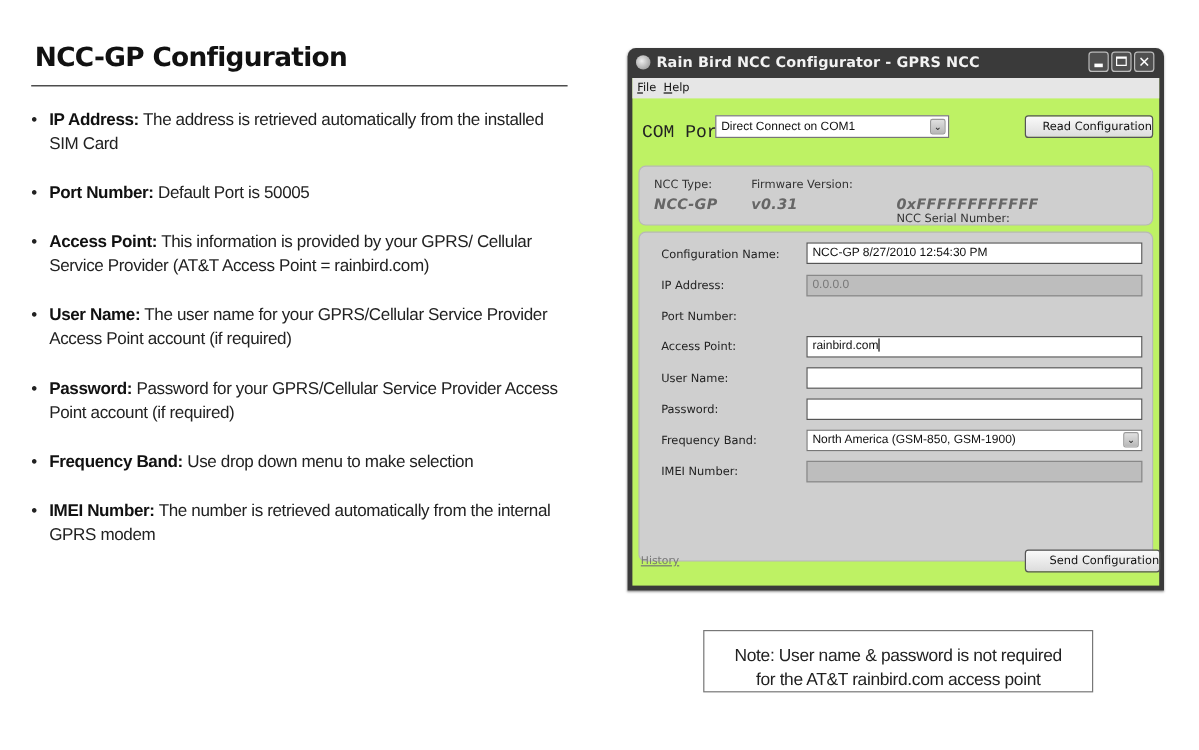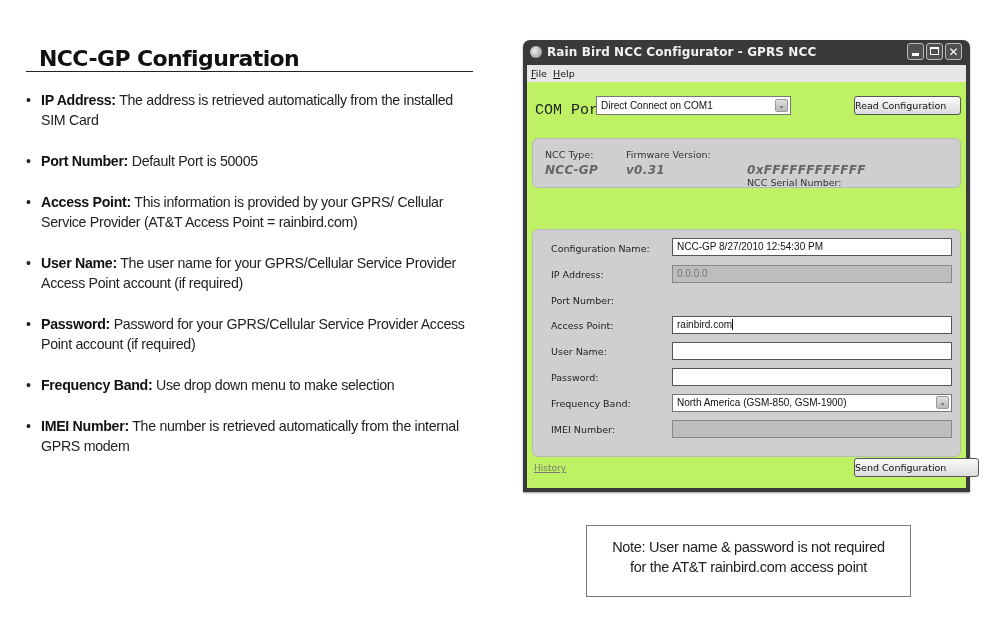--- a/index.html
+++ b/index.html
@@ -1,19 +1,19 @@
 <!DOCTYPE html>
 <html><head>
   <meta charset="utf-8">
   <style>
     html, body { margin: 0; padding: 0; background: #ffffff; }
     body { width: 999px; height: 625px; position: relative; overflow: hidden; font-family: "Liberation Sans", sans-serif; color: #111; }
 
     
-    .doc-title { position: absolute; left: 26px; top: 33px; font-family: "DejaVu Sans", sans-serif; font-weight: bold; font-size: 22px; letter-spacing: -0.6px; color: #111; margin: 13px; }
+    .doc-title { position: absolute; left: 26px; top: 33px; font-family: "DejaVu Sans", sans-serif; font-weight: bold; font-size: 22px; letter-spacing: -0.6px; color: #111; margin: 3px; }
     .doc-rule { position: absolute; left: 26px; top: 71px; width: 447px; height: 0; border-top: 1.5px solid #222; }
     .bullets { position: absolute; left: 26px; top: 88px; width: 450px; margin: 0; padding: 0; list-style: none; }
     .bullets li { position: relative; padding-left: 15px; font-size: 14.2px; line-height: 20px; color: #222; letter-spacing: -0.3px; }
     .bullets li .dot { position: absolute; left: 0; top: 0; }
     .bullets li b { font-weight: bold; color: #111; }
     .b0 { margin-top: 2px; } .b1 { margin-top: 21px; } .b2 { margin-top: 21px; } .b3 { margin-top: 21px; } .b4 { margin-top: 21px; } .b5 { margin-top: 21px; } .b6 { margin-top: 21px; }
 
     
     .win { position: absolute; left: 523px; top: 40px; width: 447px; height: 452px; background: #3a3a3a; border-radius: 7px 7px 0 0; box-shadow: 0 1px 2px rgba(0,0,0,0.4); }
     .titlebar { position: absolute; left: 0; top: 0; right: 0; height: 14px; }
@@ -28,35 +28,35 @@
 
     .client { position: absolute; left: 4px; top: 25px; right: 4px; bottom: 4px; background: #bef264; }
     .menubar { position: absolute; left: 0; top: 0; right: 0; height: 17px; background: #e6e6e6; font-family: "DejaVu Sans", sans-serif; font-size: 9.5px; }
     .menu-item { position: absolute; top: 3px; color: #111; }
     .menu-item u { text-decoration: underline; }
     .mi-file { left: 4px; } .mi-help { left: 26px; }
 
     .lbl { position: absolute; font-family: Liberation Mono, monospace; font-size: 15px; color: #222; text-align: right; }
     .combo { position: absolute; background: #fff; border: 1px solid #777; box-sizing: border-box; font-family: "Liberation Sans", sans-serif; font-size: 10px; color: #111; padding-left: 4px; line-height: 17px; }
     .combo .arrow { position: absolute; right: 2px; top: 2px; width: 13px; height: 13px; background: linear-gradient(#e0e0e0, #b8b8b8); border: 1px solid #999; box-sizing: border-box; border-radius: 2px; font-size: 8px; line-height: 11px; text-align: center; color: #333; }
-    .btn { position: absolute; background: linear-gradient(#fafafa, #dcdcdc); border: 1px solid #555; border-radius: 3px; box-sizing: border-box; font-family: "DejaVu Sans", sans-serif; font-size: 9.5px; text-align: left; color: #111; }
+    .btn { position: absolute; background: linear-gradient(#fafafa, #dcdcdc); border: 1px solid #555; border-radius: 3px; box-sizing: border-box; font-family: "DejaVu Sans", sans-serif; font-size: 9.5px; text-align: right; color: #111; }
 
     .groupbox { position: absolute; border: 1px solid #b8b8b8; border-radius: 6px; background: #cfcfcf; box-sizing: border-box; }
     .info-label { position: absolute; font-family: "DejaVu Sans", sans-serif; font-size: 9.5px; color: #333; }
     .info-value { position: absolute; font-family: "DejaVu Sans", sans-serif; font-size: 12px; font-weight: bold; color: #666; letter-spacing: 0.3px; font-style: italic; }
 
     .field { position: absolute; left: 139px; width: 280px; height: 18px; box-sizing: border-box; border: 1px solid #555; background: #fff; font-family: "Liberation Sans", sans-serif; font-size: 10px; color: #111; padding-left: 4px; line-height: 16px; }
     .field.disabled { background: #bdbdbd; border-color: #888; color: #777; }
     .caret { display: inline-block; width: 1px; height: 11px; background: #111; vertical-align: -2px; }
     .flabel { position: absolute; left: 18px; font-family: "DejaVu Sans", sans-serif; font-size: 9.5px; color: #222; }
 
     .history-link { position: absolute; left: 7px; top: 438px; font-family: "DejaVu Sans", sans-serif; font-size: 9px; color: #777; text-decoration: underline; }
 
     
-    .note { position: absolute; left: 586px; top: 525px; width: 325px; height: 72px; border: 1.5px solid #777; box-sizing: border-box; text-align: center; font-size: 14.5px; line-height: 20px; padding-top: 11px; color: #222; letter-spacing: -0.3px; }
+    .note { position: absolute; left: 586px; top: 525px; width: 325px; height: 52px; border: 1.5px solid #777; box-sizing: border-box; text-align: center; font-size: 14.5px; line-height: 20px; padding-top: 11px; color: #222; letter-spacing: -0.3px; }
   </style>
 </head>
 <body>
 
 <h1 class="doc-title">NCC-GP Configuration</h1>
 <div class="doc-rule"></div>
 
 <ul class="bullets">
   <li class="b0"><span class="dot">•</span><b>IP Address:</b><span> The address is retrieved automatically from the installed SIM Card</span></li>
   <li class="b1"><span class="dot">•</span><b>Port Number:</b><span> Default Port is 50005</span></li>
@@ -95,21 +95,21 @@
 
     <div class="groupbox" style="left:5px; top:73px; width:429px; height:50px;">
       <span class="info-label" style="left:12px; top:10px;">NCC Type:</span>
       <span class="info-value" style="left:12px; top:24px;">NCC-GP</span>
       <span class="info-label" style="left:93px; top:10px;">Firmware Version:</span>
       <span class="info-value" style="left:93px; top:24px;">v0.31</span>
       <span class="info-label" style="left:214px; top:10px;margin-top:28px;">NCC Serial Number:</span>
       <span class="info-value" style="left:214px; top:24px;">0xFFFFFFFFFFFF</span>
     </div>
 
-    <div class="groupbox" style="left:5px; top:128px; width:429px; height:228px;margin-top:36px;">
+    <div class="groupbox" style="left:5px; top:128px; width:429px; height:275px;">
       <span class="flabel" style="top:13px;">Configuration Name:</span>
       <div class="field" style="top:8px;">NCC-GP 8/27/2010 12:54:30 PM</div>
 
       <span class="flabel" style="top:39px;">IP Address:</span>
       <div class="field disabled" style="top:35px;">0.0.0.0</div>
 
       <span class="flabel" style="top:65px;">Port Number:</span>
 
       <span class="flabel" style="top:90px;">Access Point:</span>
       <div class="field" style="top:86px;"><span>rainbird.com</span><span class="caret"></span></div>
@@ -124,20 +124,20 @@
       <div class="combo" style="left:139px; top:164px; width:280px; height:18px; line-height:16px;">
         <span>North America (GSM-850, GSM-1900)</span>
         <span class="arrow" style="top:1px;">⌄</span>
       </div>
 
       <span class="flabel" style="top:194px;">IMEI Number:</span>
       <div class="field disabled" style="top:190px;"></div>
     </div>
 
     <span class="history-link" style="top:398px;">History</span>
-    <div class="btn" style="left:327px; top:393px; width:125px; height:19px; line-height:17px;">Send Configuration</div>
+    <div class="btn" style="left:327px; top:393px; width:113px; height:19px; line-height:17px;">Send Configuration</div>
   </div>
 </div>
 
 <div class="note">
   <div>Note: User name &amp; password is not required</div>
   <div>for the AT&amp;T rainbird.com access point</div>
 </div>
 
 </body></html>

